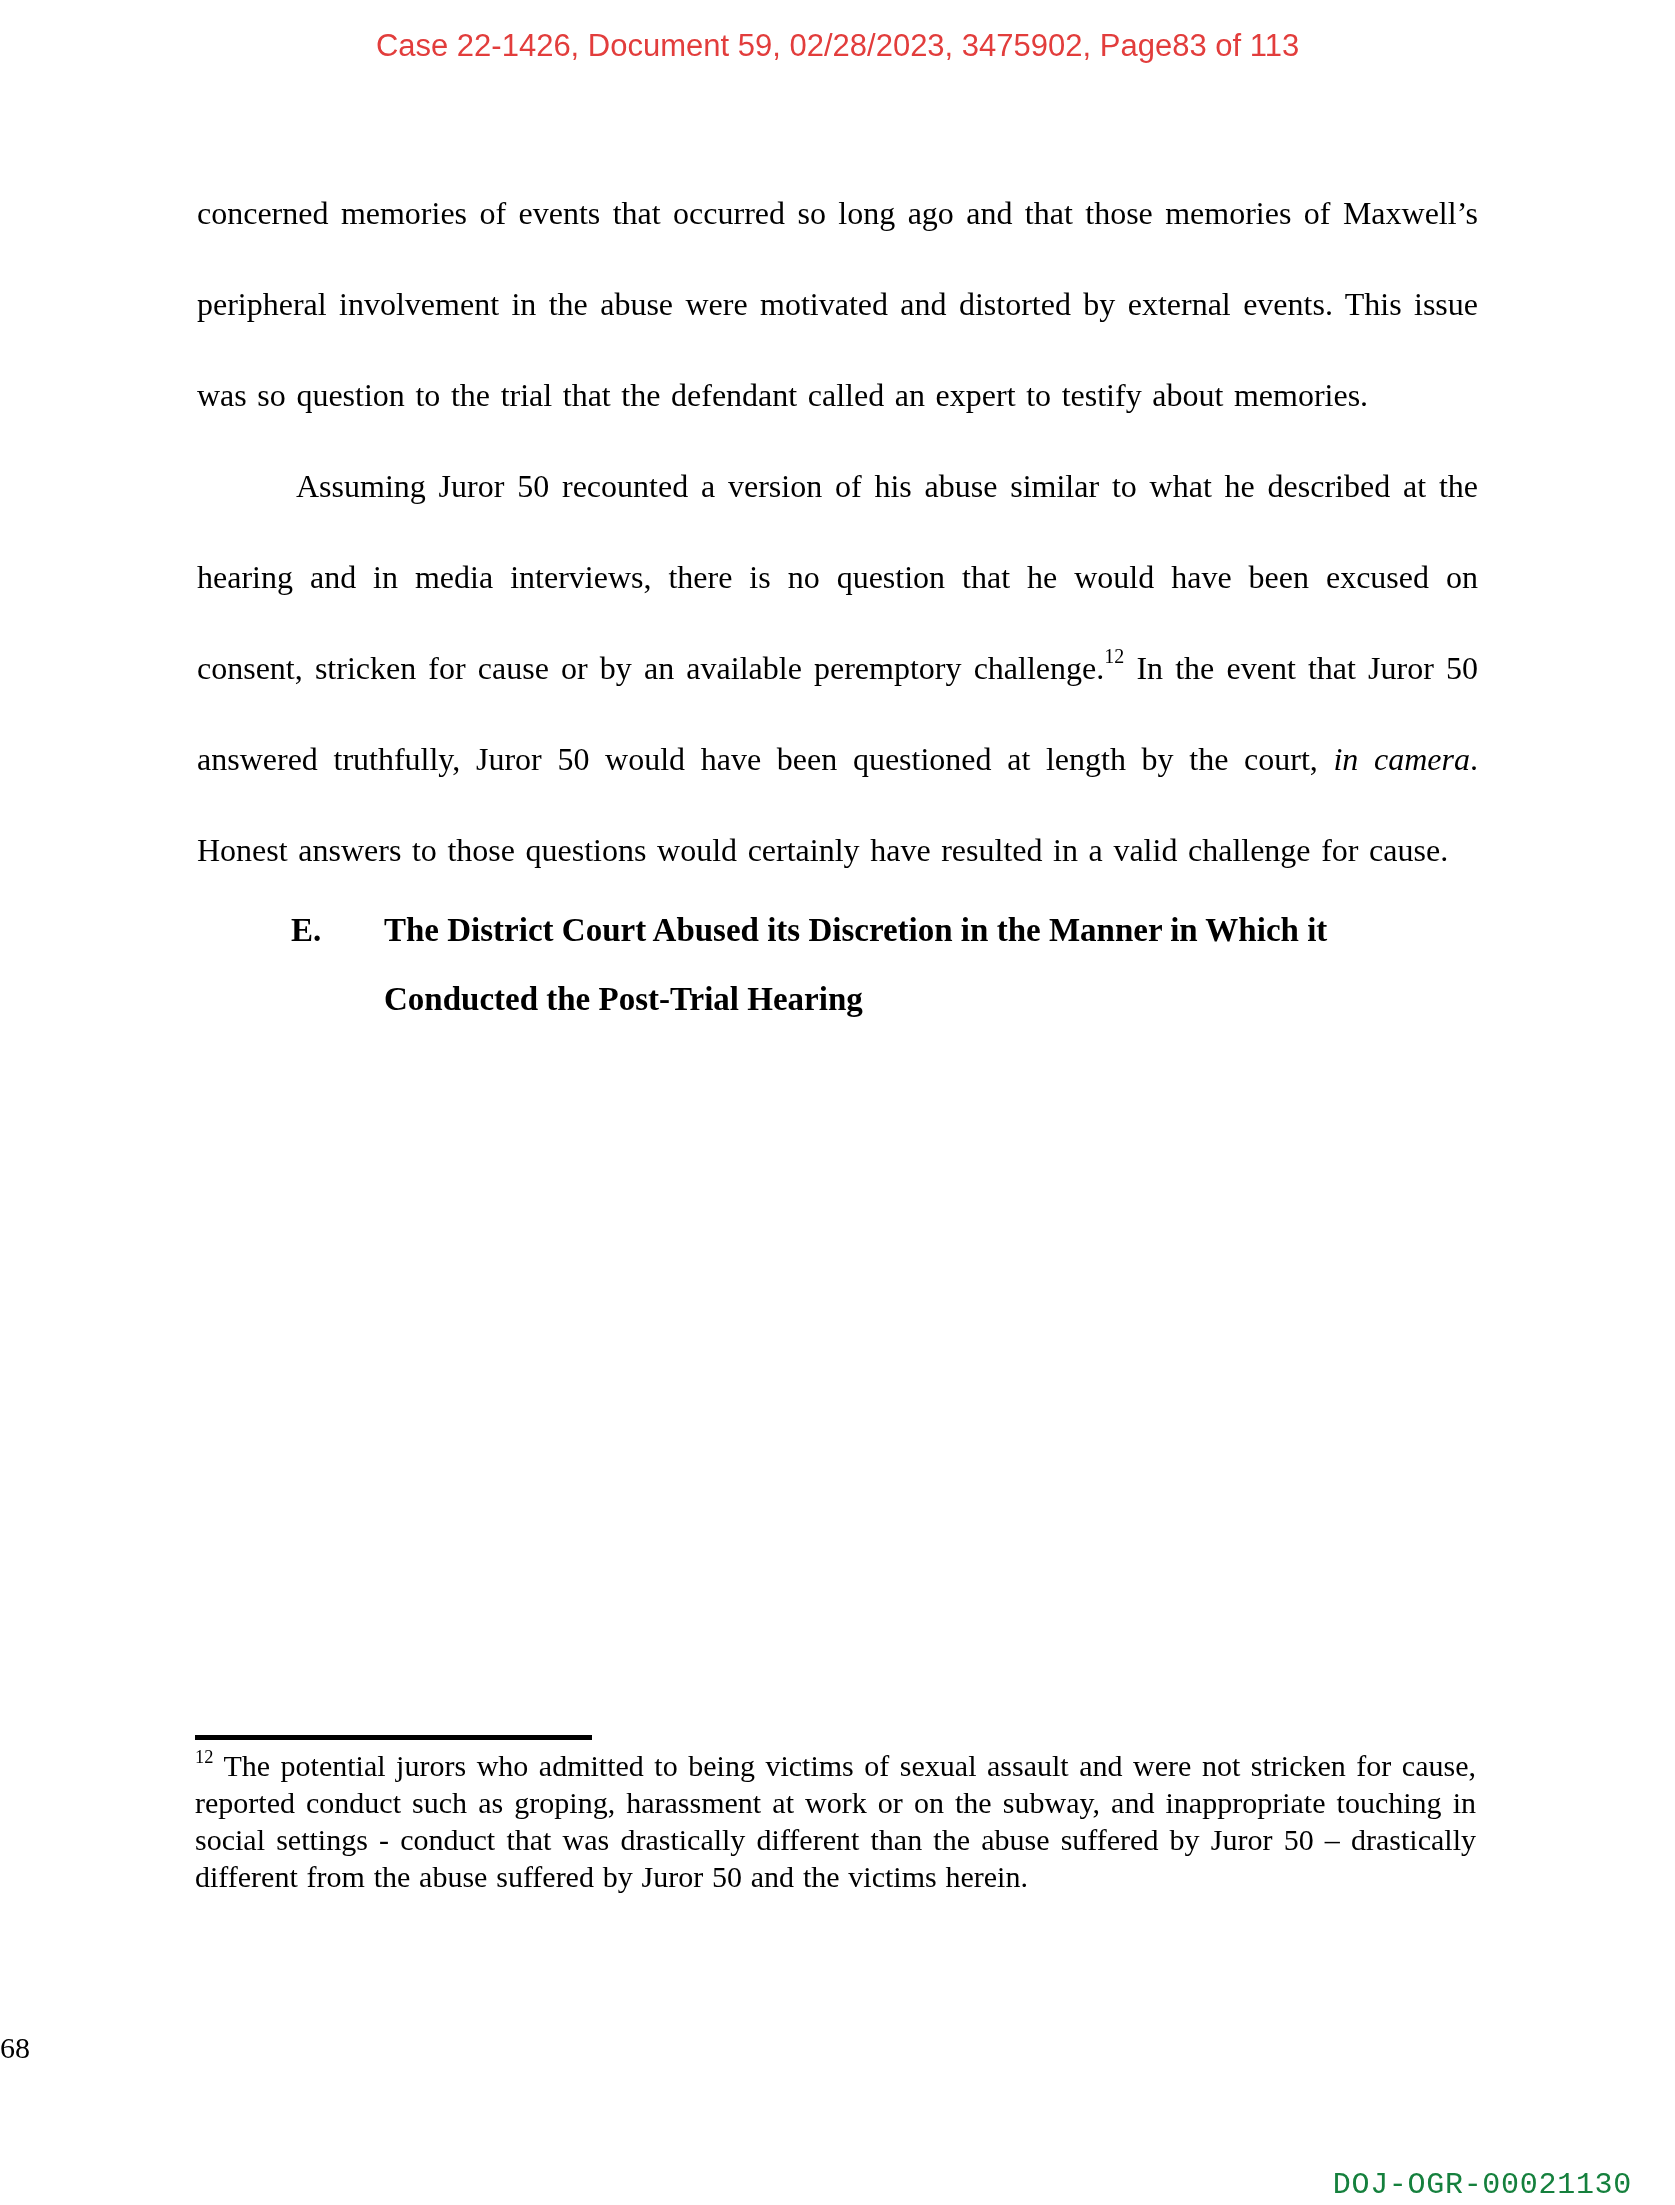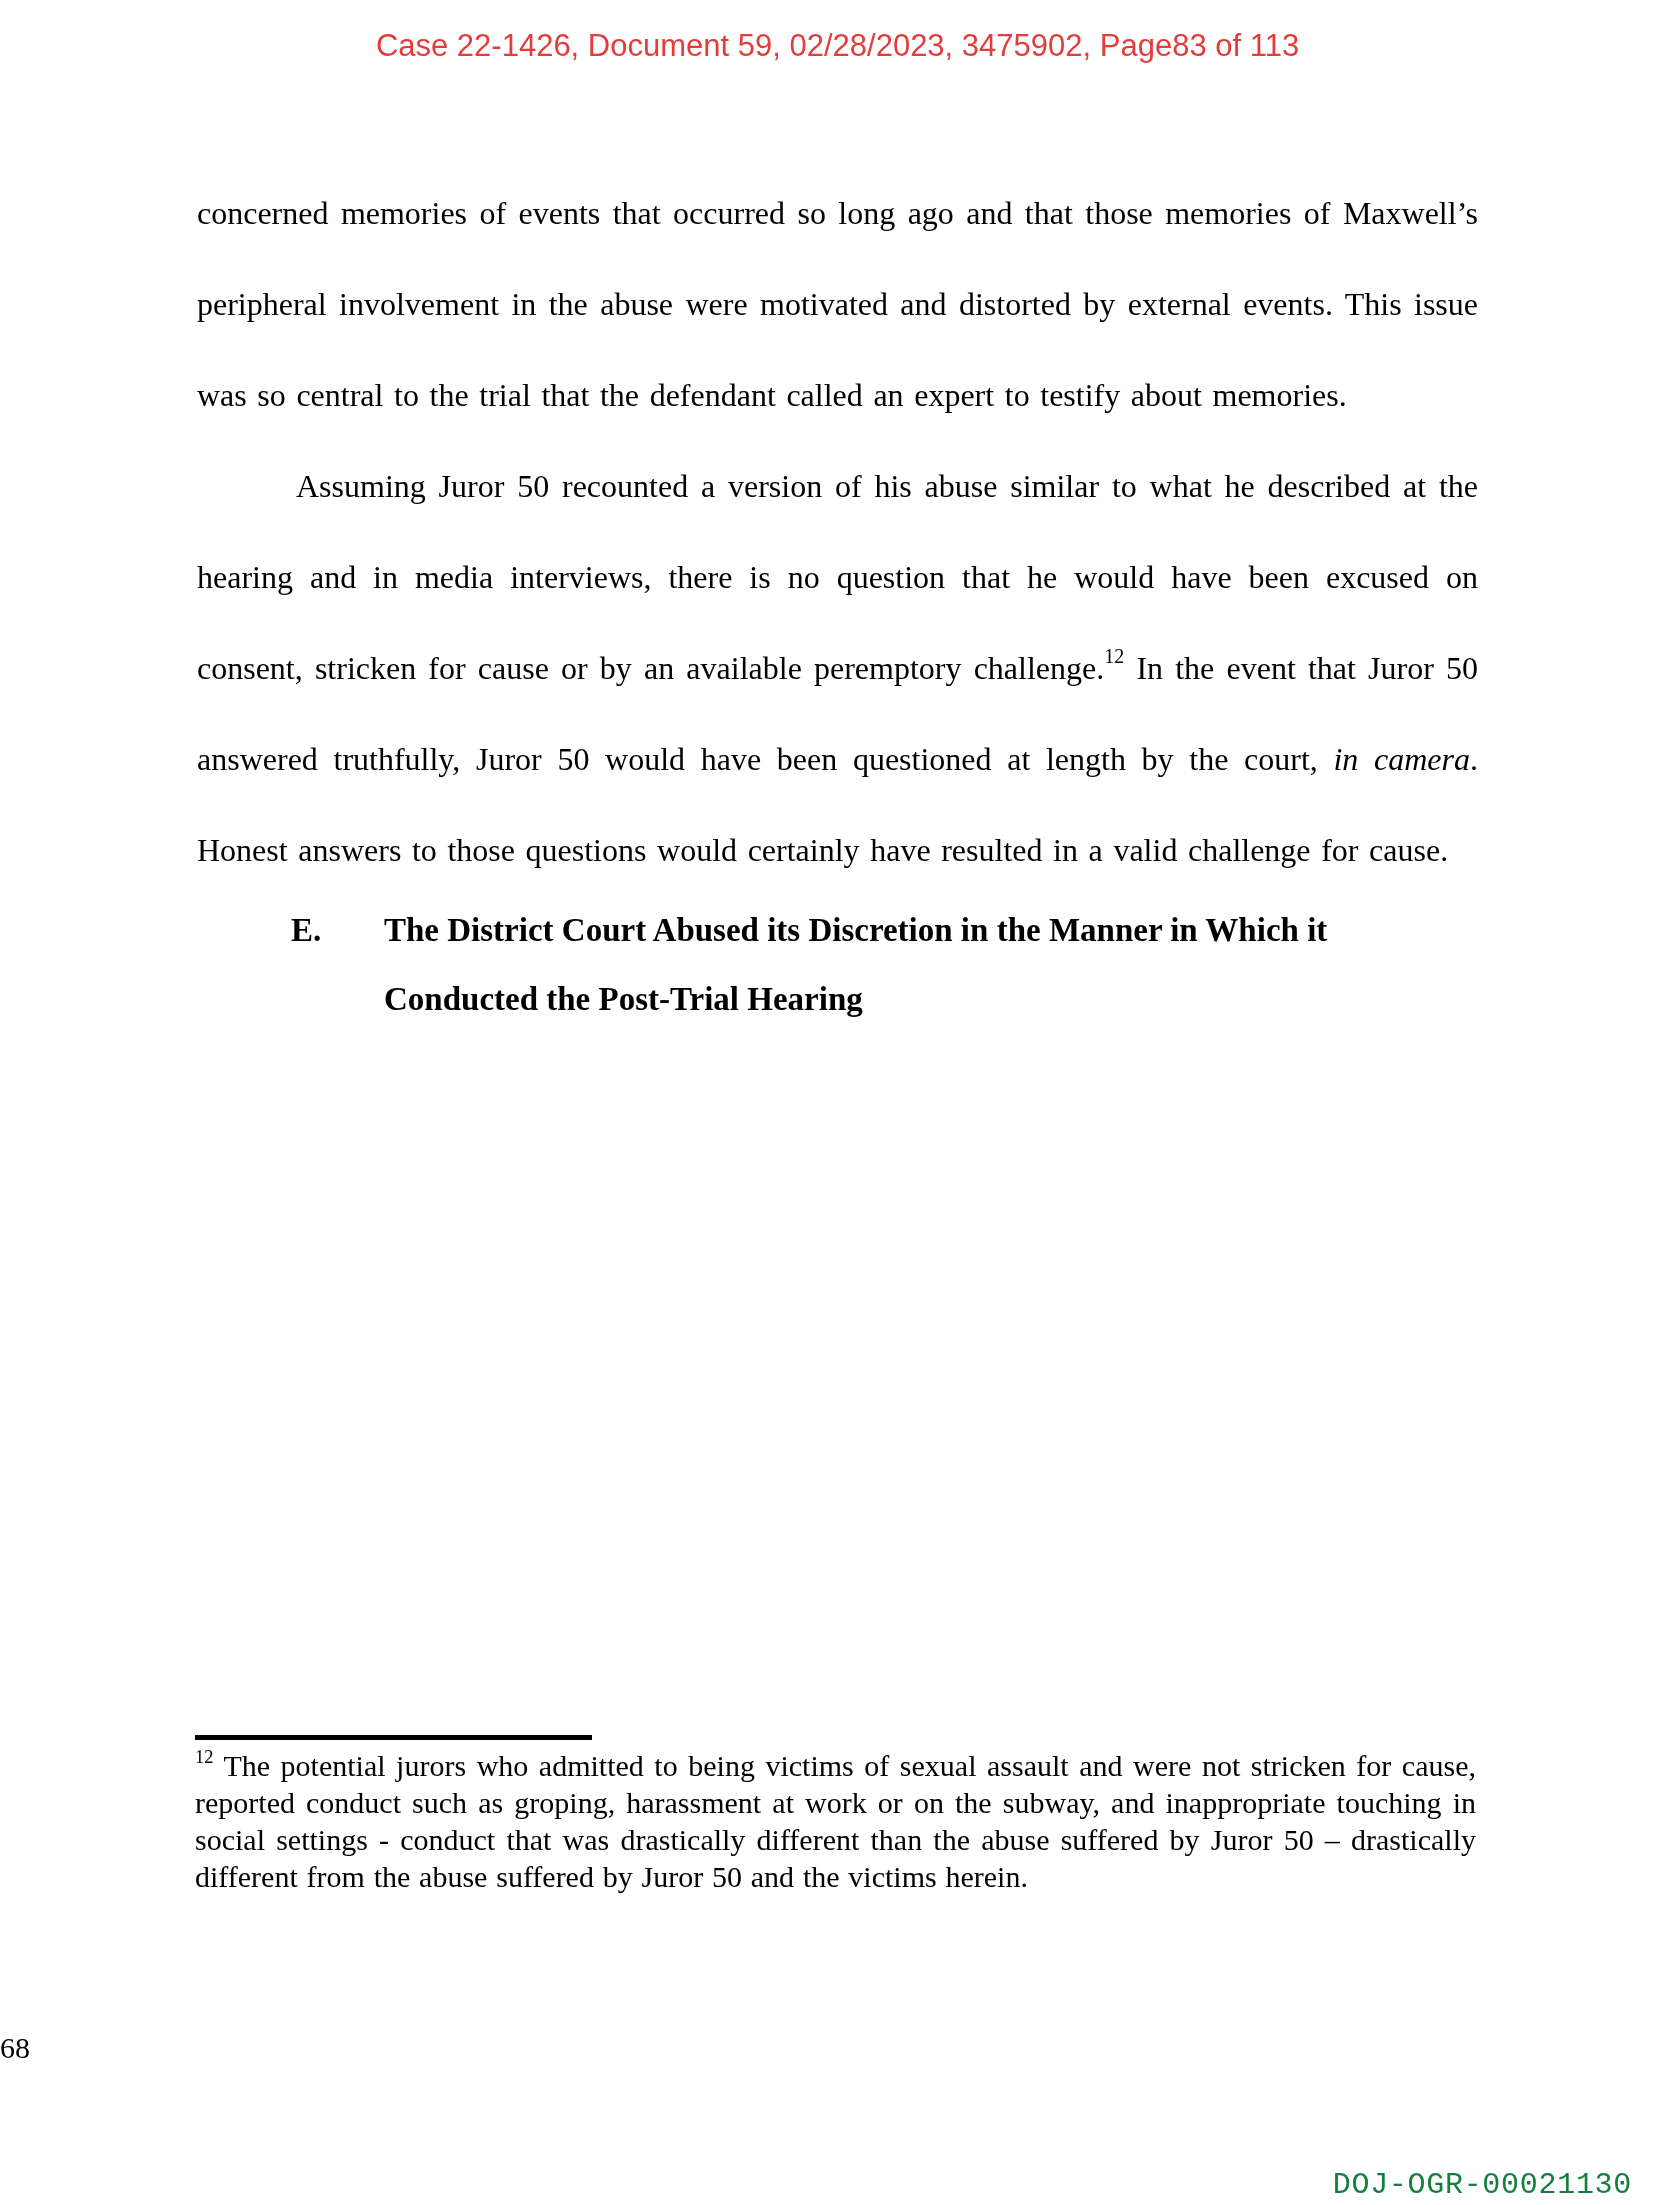--- a/index.html
+++ b/index.html
@@ -112,21 +112,21 @@
 </style>
 </head>
 <body>
 
 <div class="page">
 
   <div class="stamp">Case 22-1426, Document 59, 02/28/2023, 3475902, Page83 of 113</div>
 
   <div class="main-text">
 
-    <p class="para p1">concerned memories of events that occurred so long ago and that those memories of Maxwell’s peripheral involvement in the abuse were motivated and distorted by external events.  This issue was so central to the trial that the defendant called an expert to testify about memories.</p>
+    <p class="para p1">concerned memories of events that occurred so long ago and that those memories of Maxwell’s peripheral involvement in the abuse were motivated and distorted by external events.  This issue was so question to the trial that the defendant called an expert to testify about memories.</p>
 
     <p class="para indent-half p2"><span>Assuming Juror 50 recounted a version of his abuse similar to what he described at the hearing and in media interviews, there is no question that he would have been excused on consent, stricken for cause or by an available peremptory challenge.</span><sup class="fn-ref">12</sup><span>  In the event that Juror 50 answered truthfully, Juror 50 would have been questioned at length by the court, </span><span class="it">in camera</span><span>. Honest answers to those questions would certainly have resulted in a valid challenge for cause.</span></p>
 
     <div class="heading-e">
       <span class="hlabel">E.</span>
       <span class="htext"><span>The District Court Abused its Discretion in the Manner in Which</span> <span>it Conducted the Post-Trial Hearing</span></span>
     </div>
 
   </div>
 

